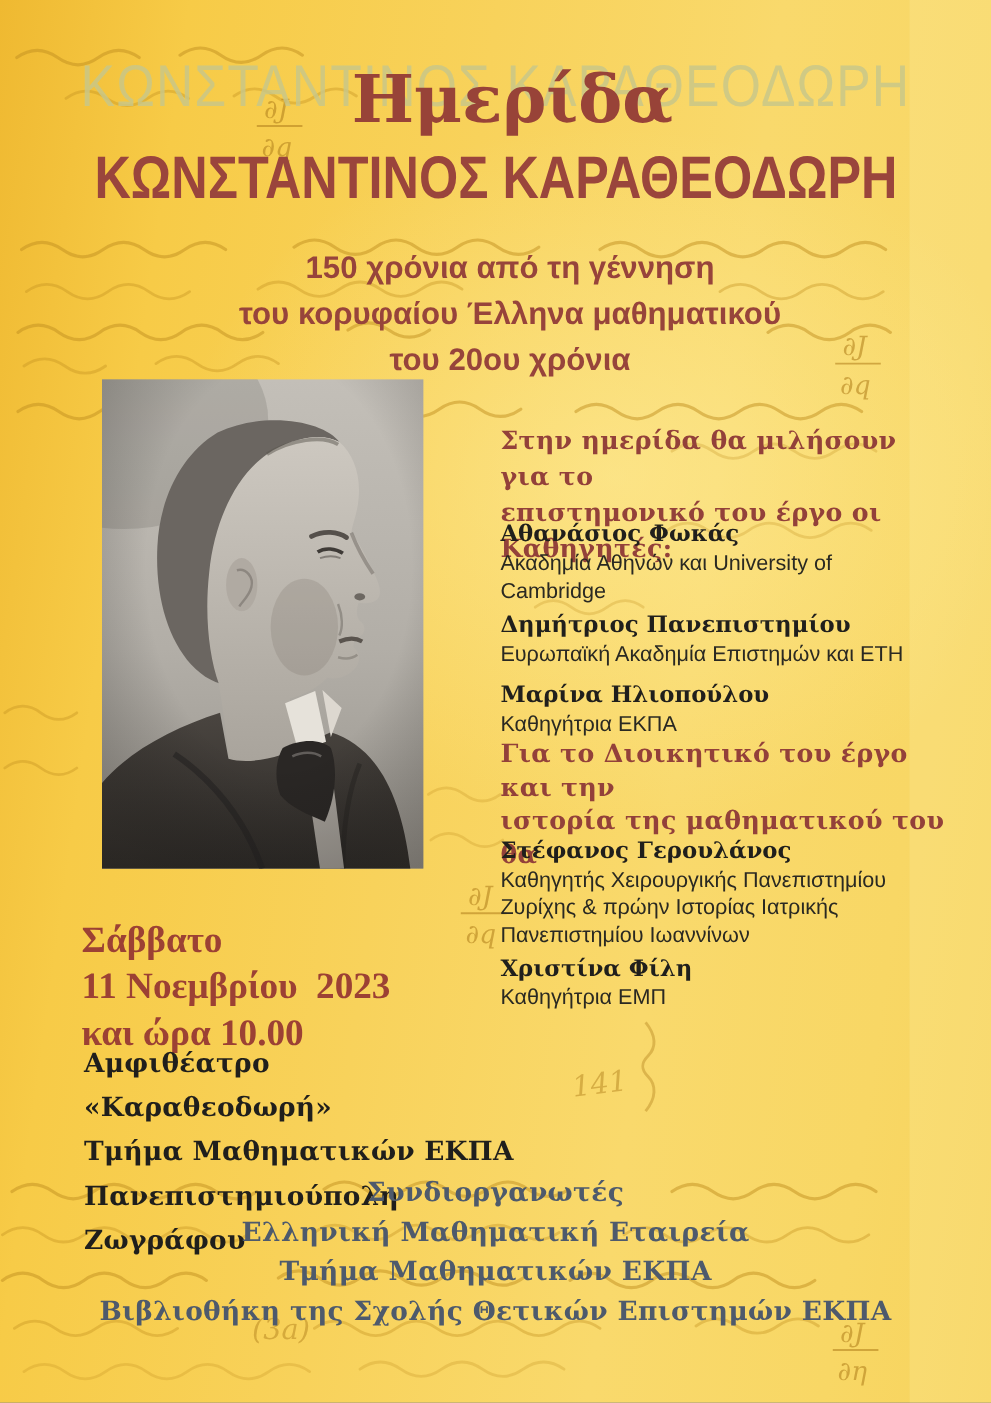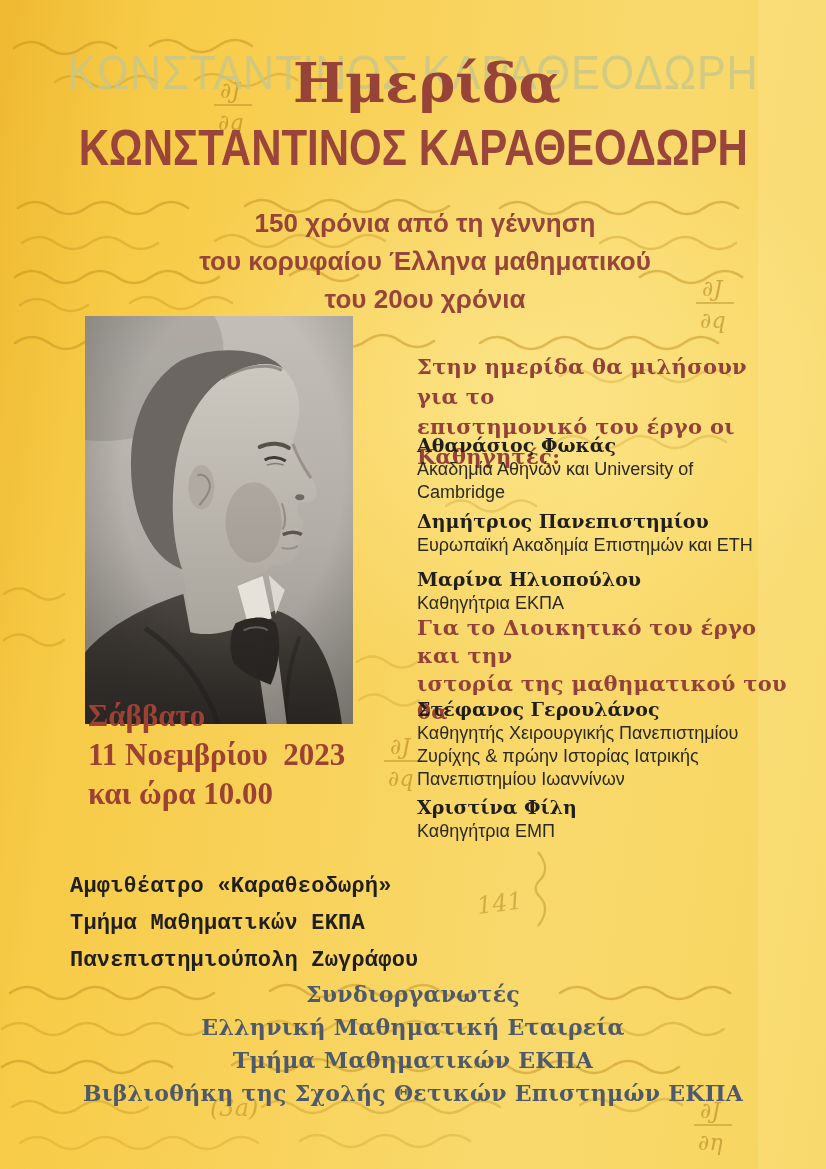--- a/index.html
+++ b/index.html
@@ -54,29 +54,29 @@
     position:absolute;left:0;width:372px;
     font:700 21px/30px "DejaVu Serif","Liberation Serif",serif;color:#93413a;letter-spacing:.3px;
   }
   .col-heading .ln{display:block;}
   .entry{position:absolute;left:0;width:372px;}
   .entry .name{font:700 19px/26px "DejaVu Serif","Liberation Serif",serif;color:var(--ink);}
   .entry .aff{font:400 18px/23px "Liberation Sans","DejaVu Sans",sans-serif;color:#2a2922;}
   .entry .aff .ln{display:block;}
 
   .date-block{
-    position:absolute;left:68px;top:696px;width:360px;
-    font:700 31px/39px "Liberation Serif","DejaVu Serif",serif;color:#9c4134;margin-left:20px;
+    position:absolute;left:68px;top:763px;width:360px;
+    font:700 31px/39px "Liberation Serif","DejaVu Serif",serif;color:#9c4134;
   }
   .date-block .ln{display:block;white-space:pre-wrap;}
   .venue-block{
     position:absolute;left:70px;top:868px;width:360px;
     font:700 22px/37px "DejaVu Serif","Liberation Serif",serif;color:var(--ink);letter-spacing:.2px;
   }
-  .venue-block .ln{display:block;font-family:Liberation Mono, monospace;}
+  .venue-block .ln{display:block;}
 
   .organizers{
     position:absolute;top:978px;left:0;right:0;text-align:center;
     font:700 22px/33px "DejaVu Serif","Liberation Serif",serif;color:var(--slate);letter-spacing:.3px;
   }
   .organizers .ln{display:block;}
 </style>
 </head>
 <body>
 

